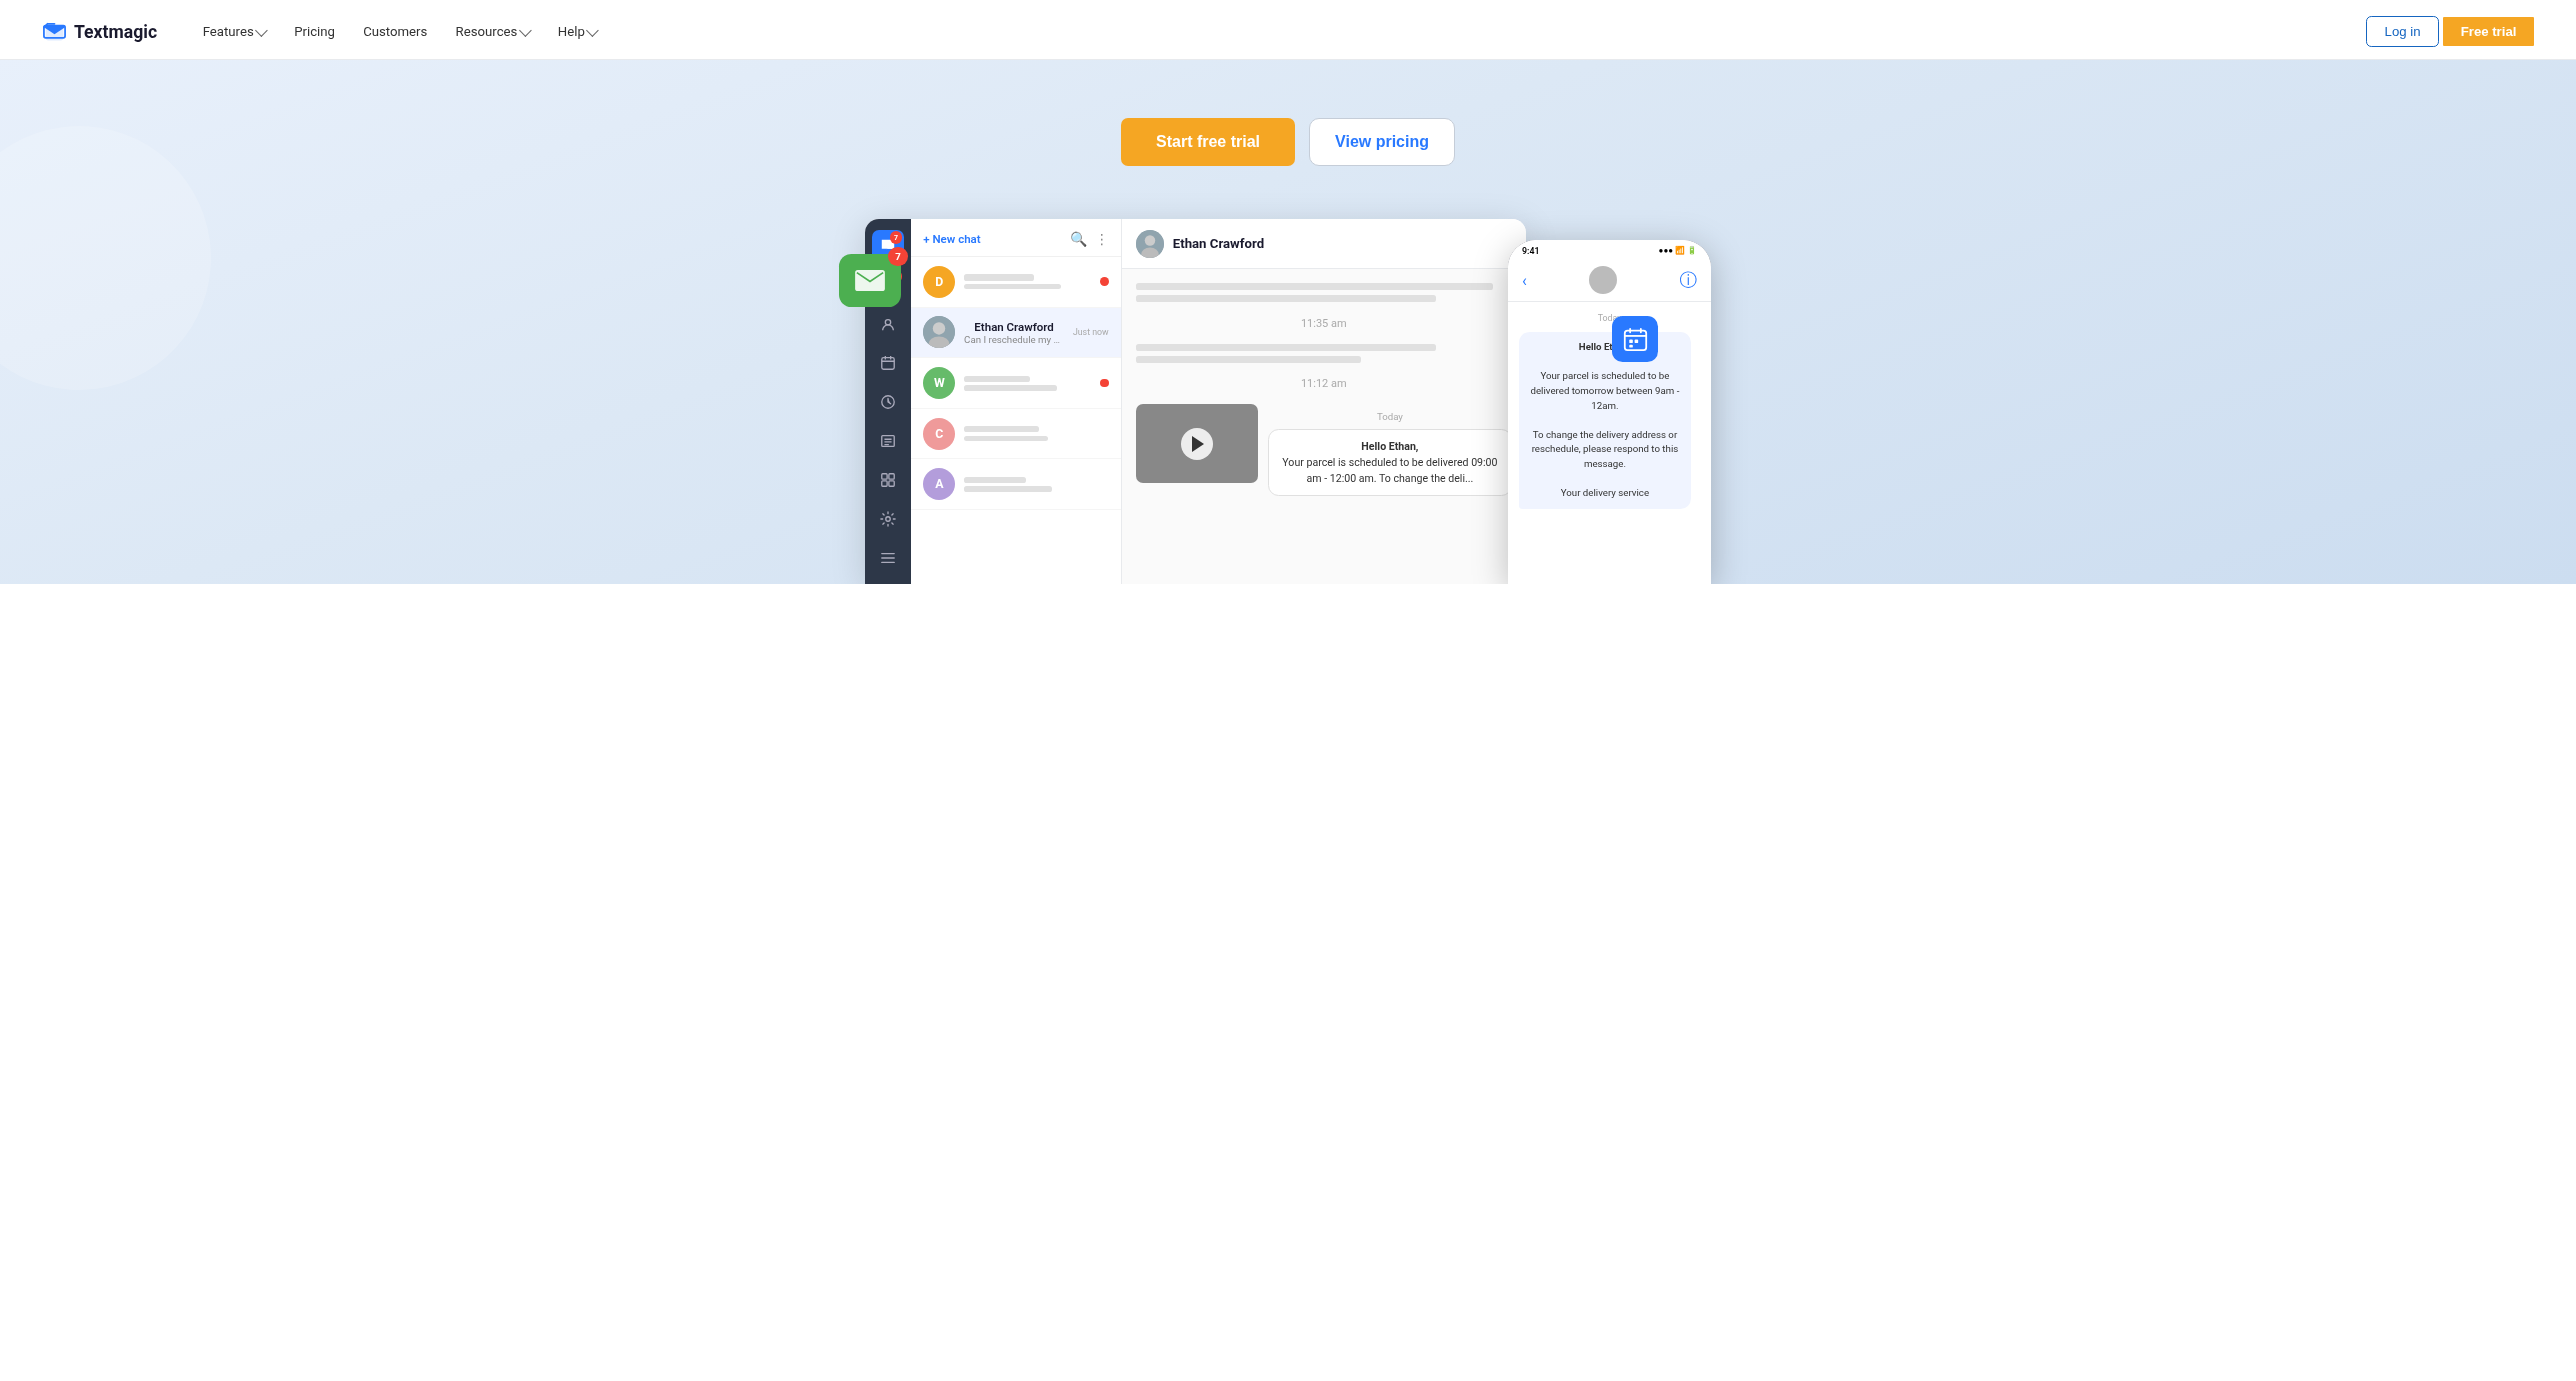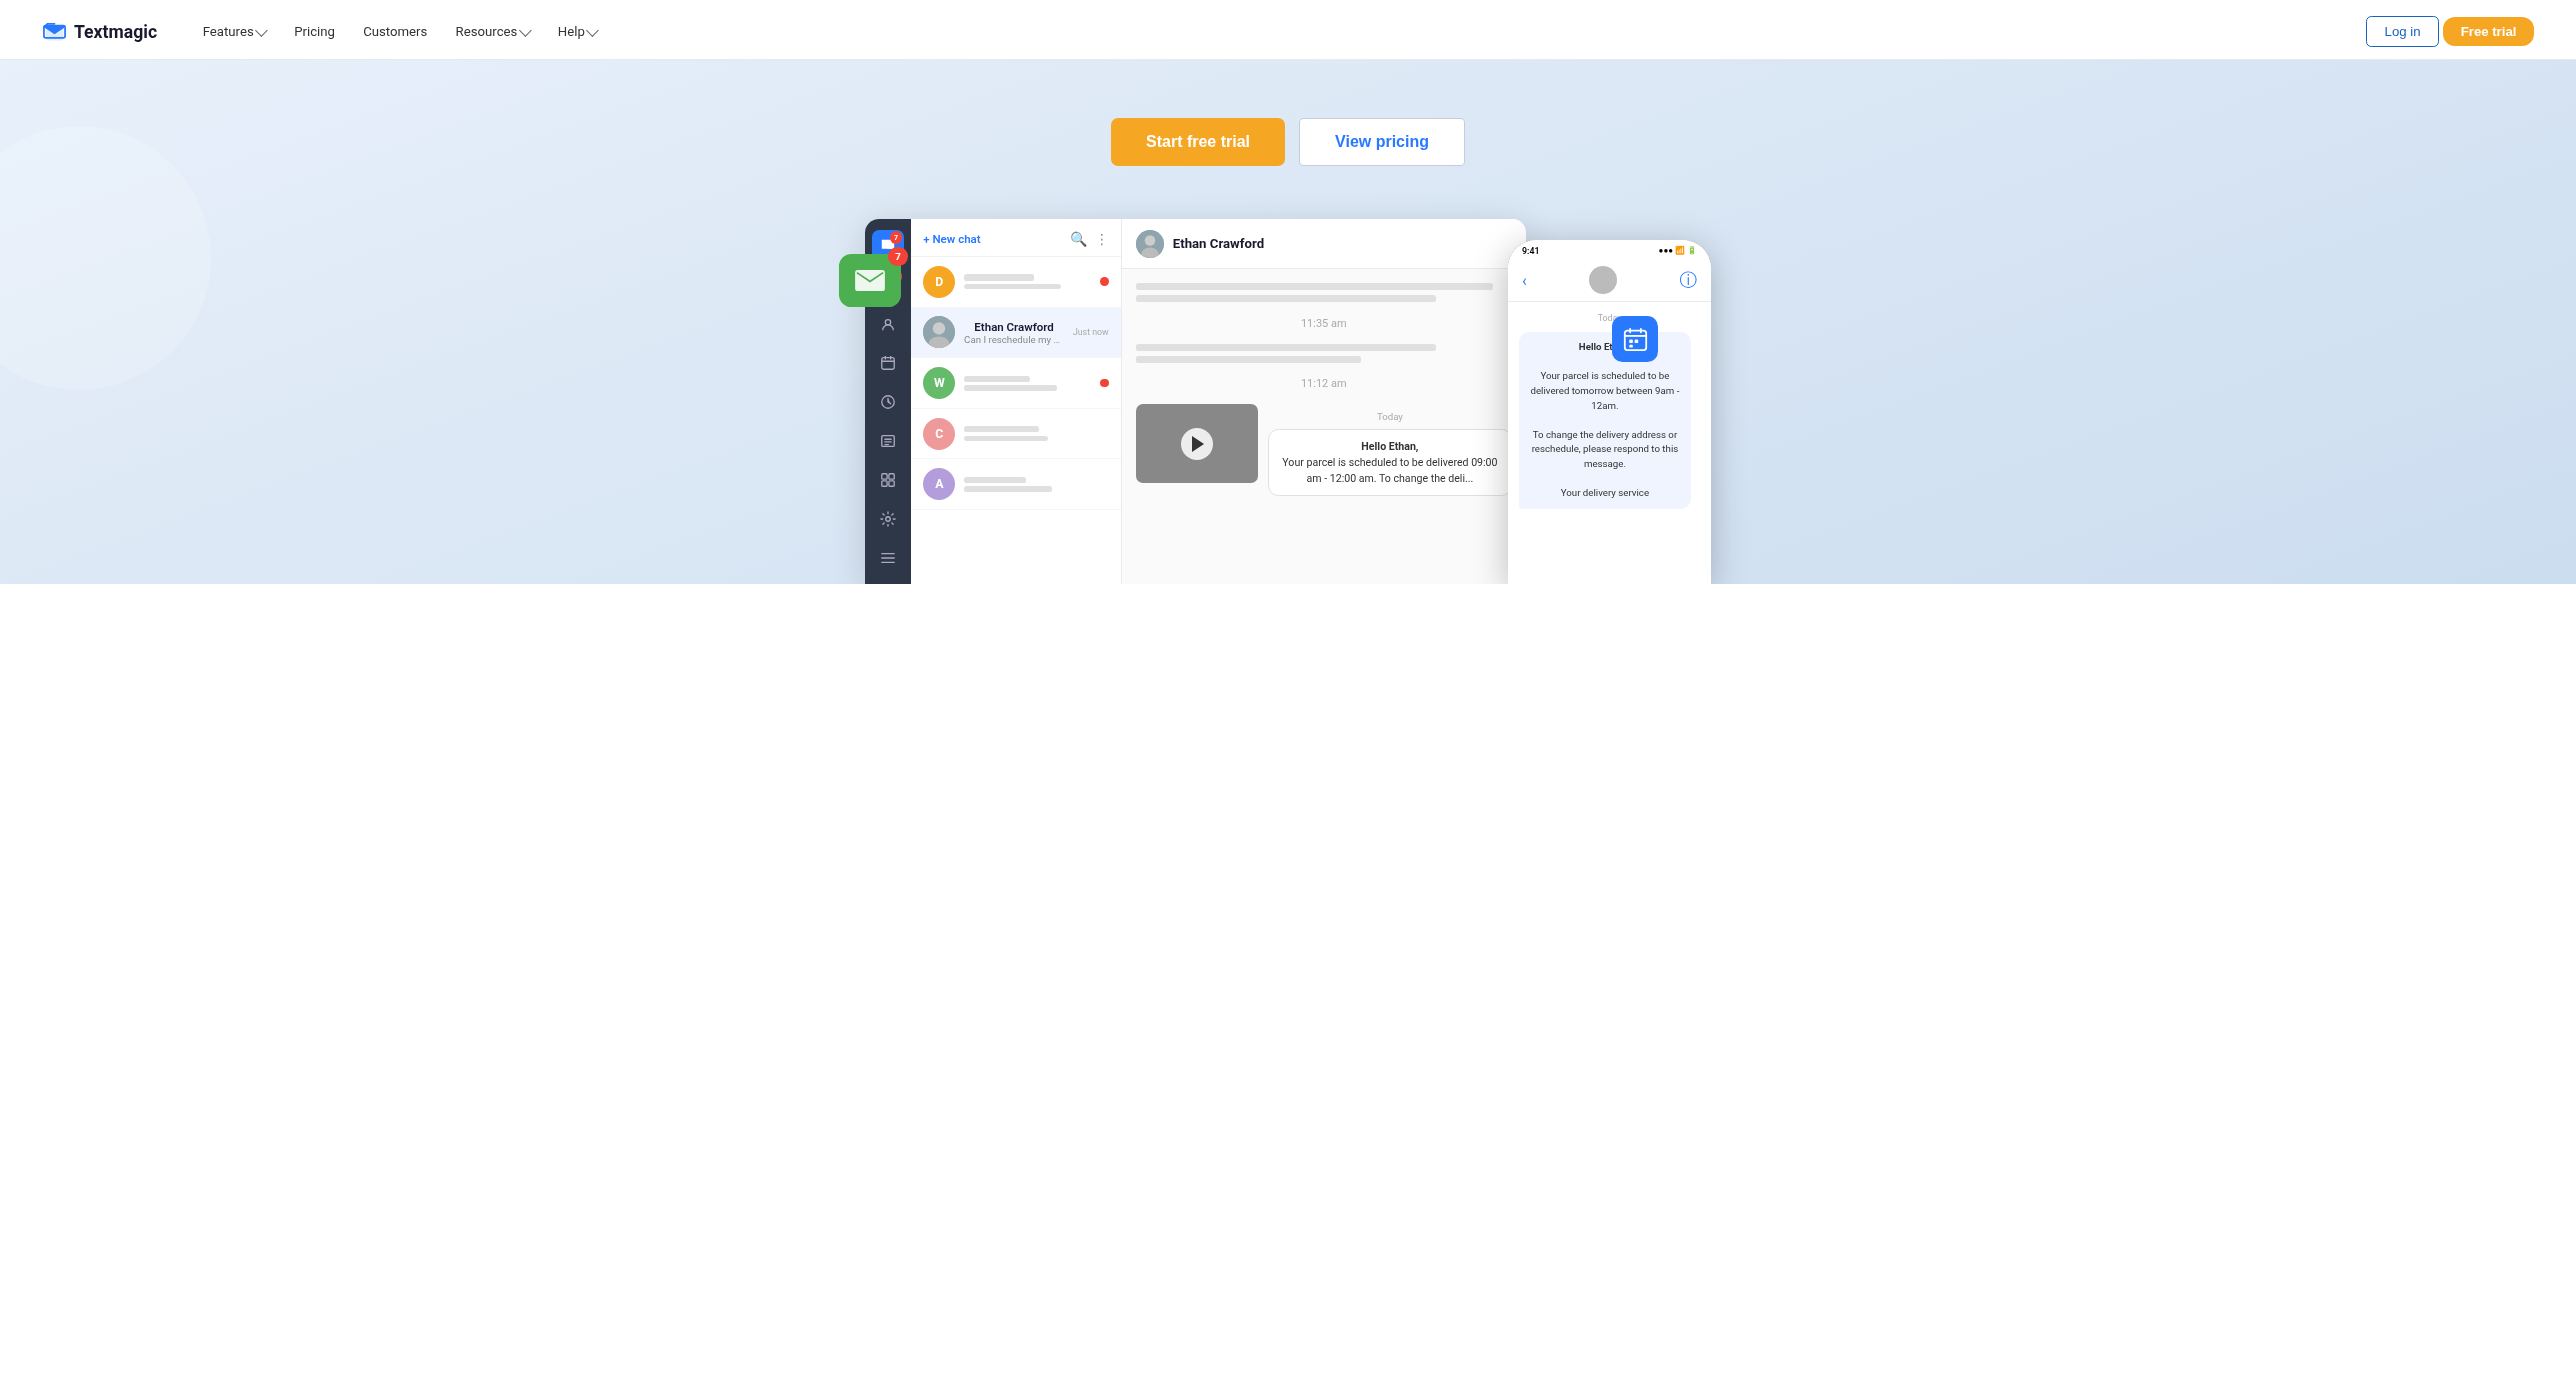--- a/index.html
+++ b/index.html
@@ -77,21 +77,21 @@
       border-radius: 5.3px;
       cursor: pointer;
       font-weight: 500;
     }
     .btn-free-trial {
       padding: 7px 17.6px;
       font-size: 13.2px;
       color: #fff;
       background: #f5a623;
       border: none;
-      border-radius: 12px;
+      border-radius: 1px;
       cursor: pointer;
       font-weight: 600;
     }
 
     
     .hero {
       background: linear-gradient(160deg, #e8f0fb 0%, #dce8f5 40%, #ccddf0 100%);
       padding: 62px 17.6px 0;
       text-align: center;
       min-height: 458px;
@@ -137,27 +137,27 @@
       padding: 14px 35px;
       font-size: 16px;
       font-weight: 700;
       color: #fff;
       background: #f5a623;
       border: none;
       border-radius: 7px;
       cursor: pointer;
     }
     .btn-view-pricing {
-      padding: 14px 35px;
+      padding: 14px 25px;
       font-size: 16px;
       font-weight: 600;
       color: #2979ff;
       background: #fff;
       border: 1.8px solid #c5cdd8;
-      border-radius: 4px;
+      border-radius: 10px;
       cursor: pointer;
     }
 
     
     .app-preview {
       position: relative;
       max-width: 846px;
       margin: 0 auto;
       display: flex;
       align-items: flex-end;

